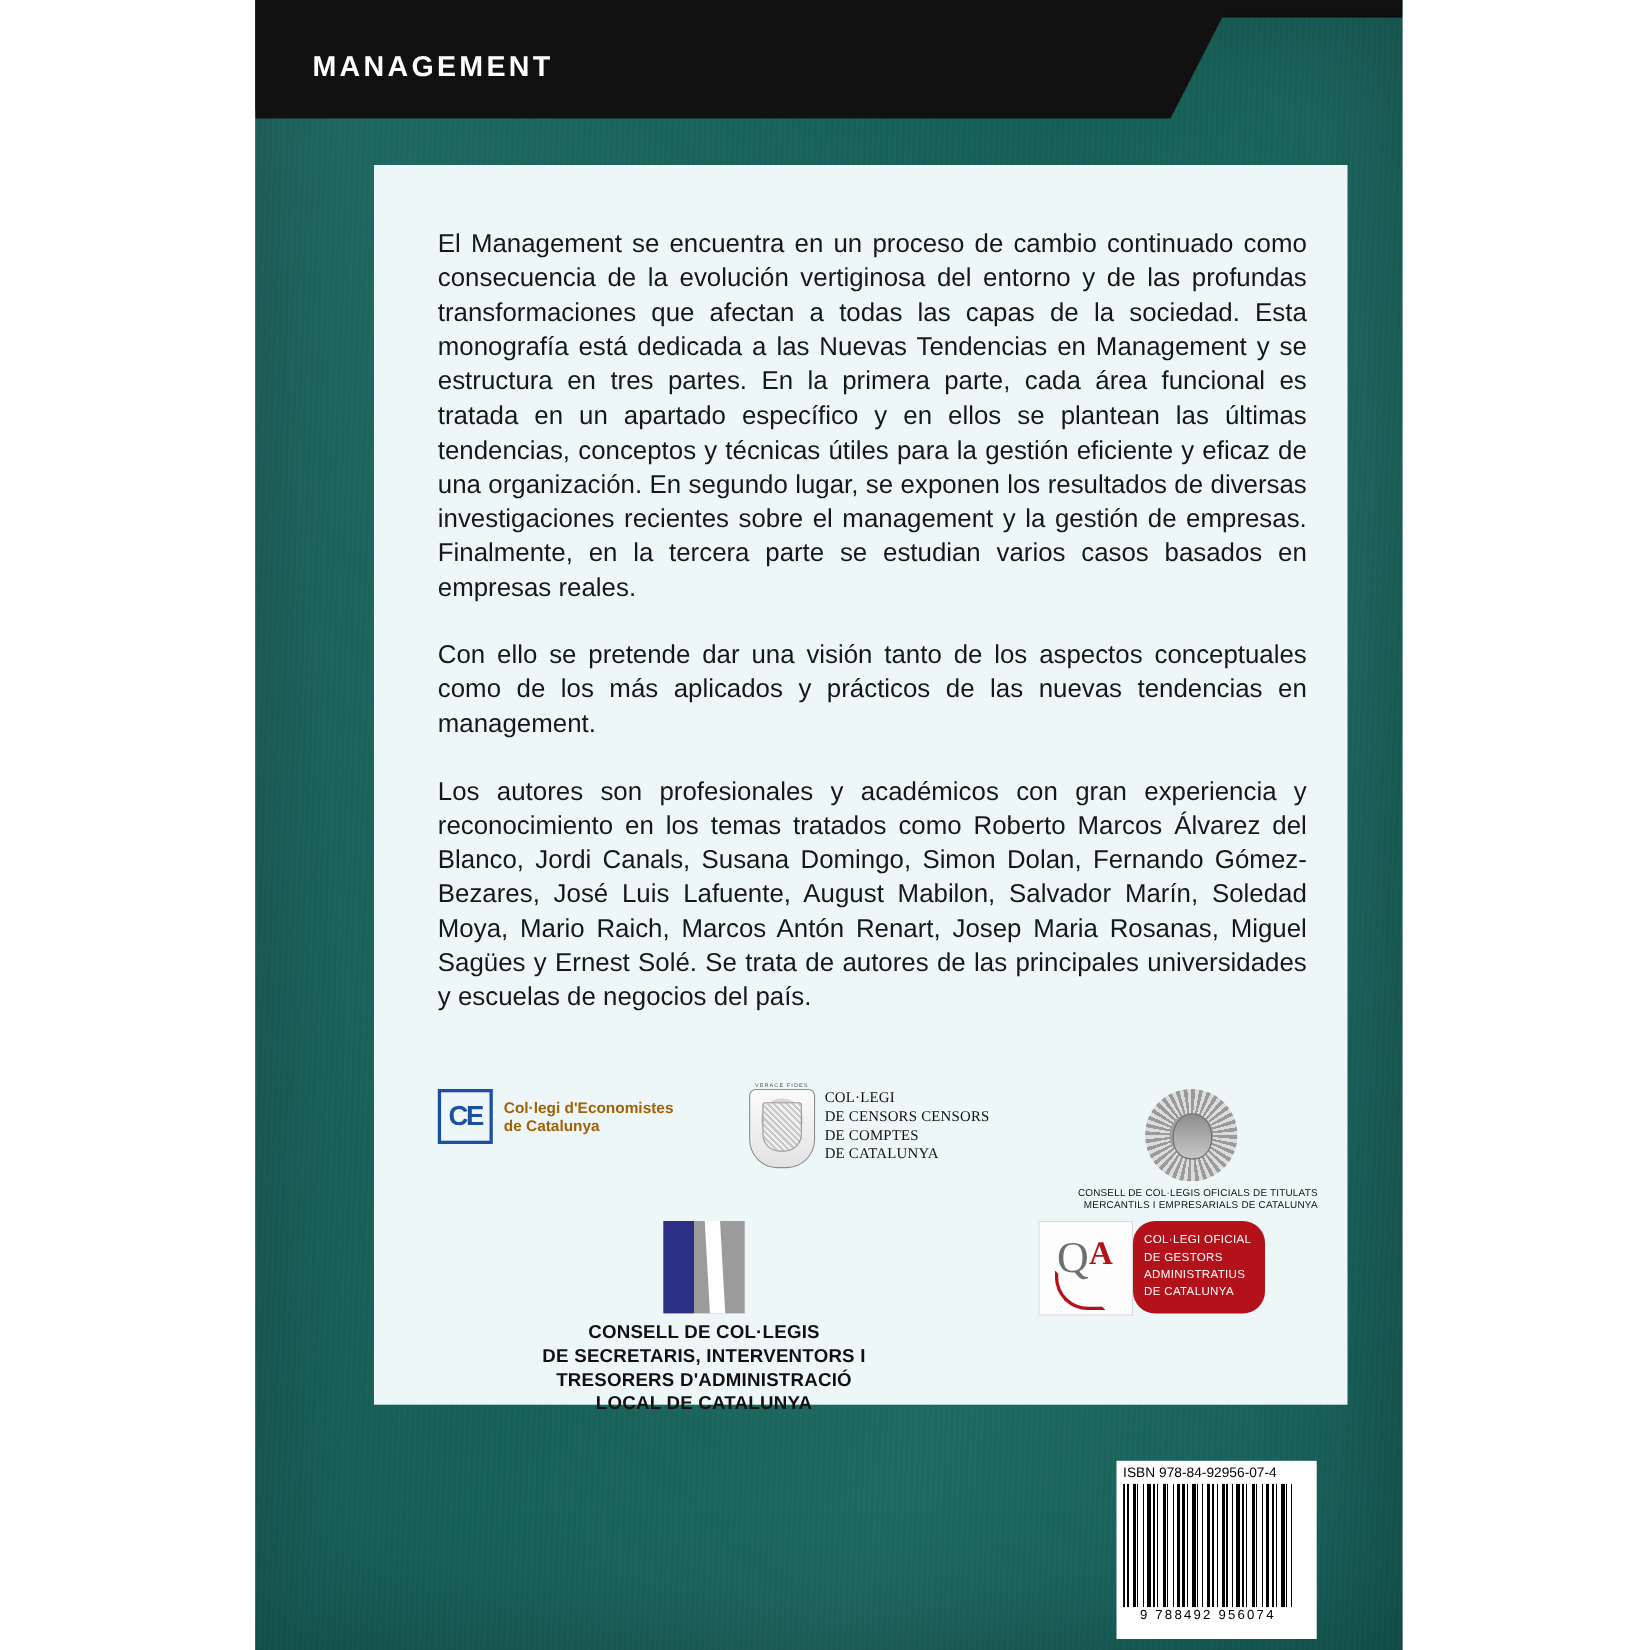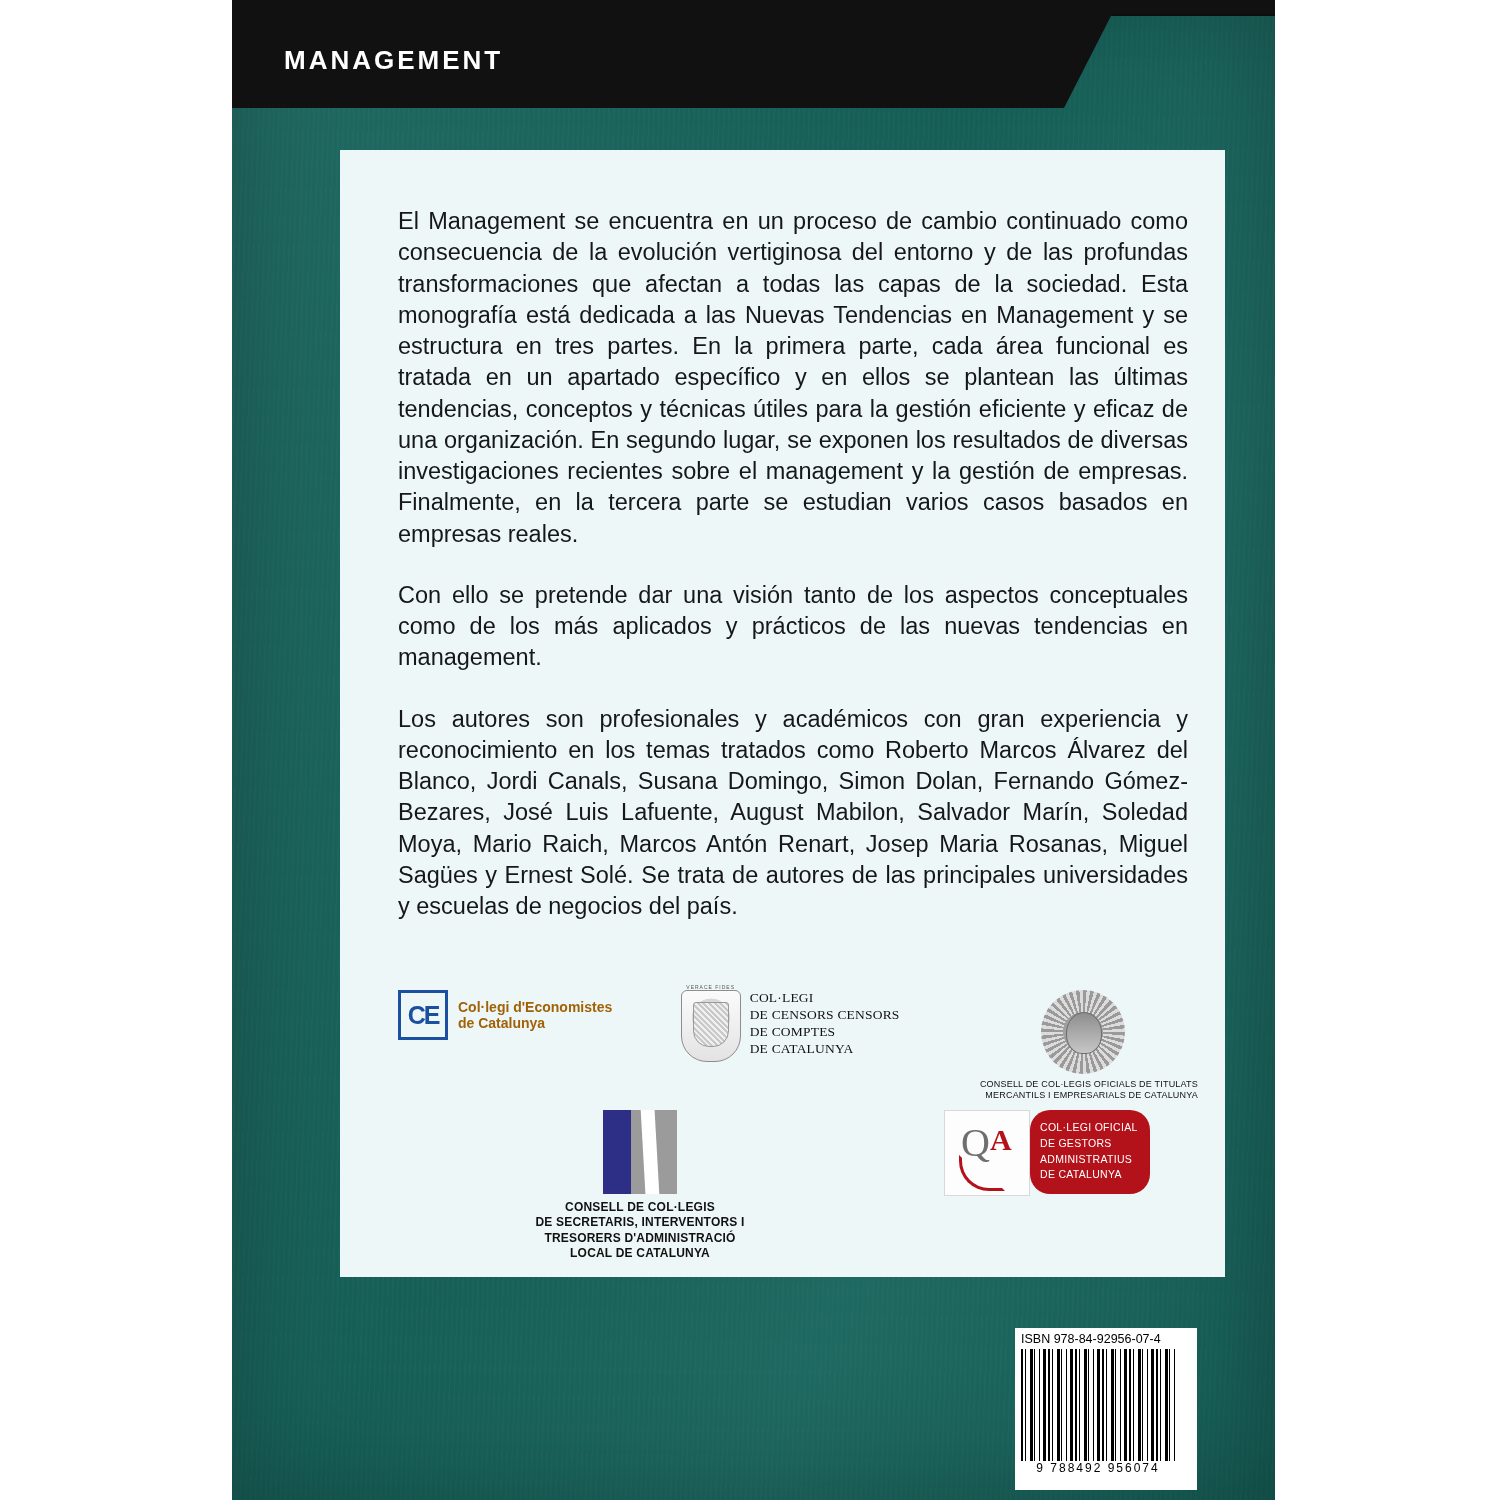--- a/index.html
+++ b/index.html
@@ -199,21 +199,21 @@
   .secre-mark::after {
     content: "";
     position: absolute;
     left: 18px; top: -8px;
     width: 58px; height: 100px;
     background: #ffffff;
     transform: rotate(20deg);
     clip-path: polygon(0 0, 26% 0, 100% 100%, 74% 100%);
   }
   .secre-text {
-    font-size: 12px;
+    font-size: 17px;
     font-weight: bold;
     line-height: 1.28;
     text-align: center;
     color: #111;
     letter-spacing: .2px;
     width: 300px;
   }
 
   
   .logo-gestors { display: flex; align-items: stretch; }

